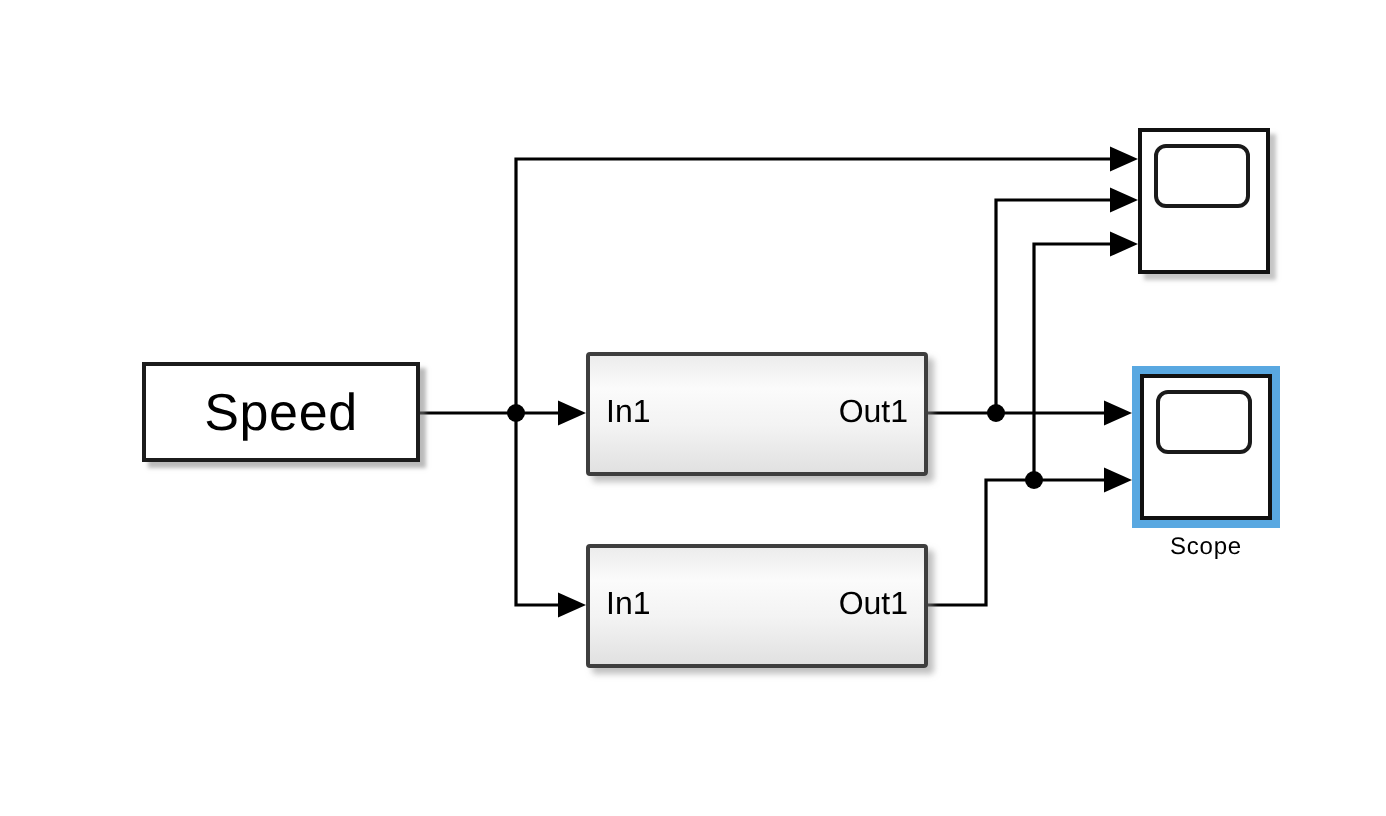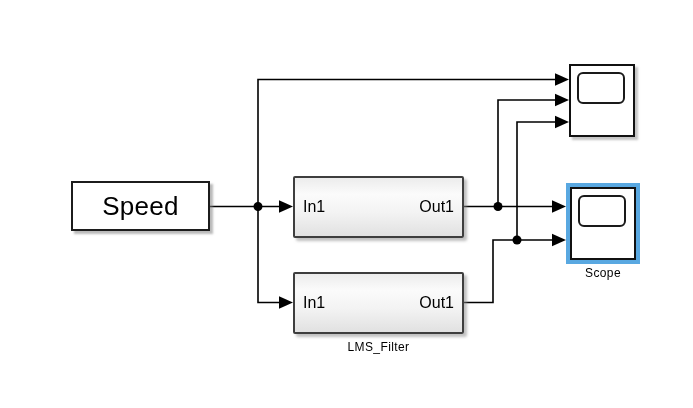--- a/index.html
+++ b/index.html
@@ -107,21 +107,20 @@
 
   <div class="block subsys top">
     <span>In1</span>
     <span>Out1</span>
   </div>
 
   <div class="block subsys bottom">
     <span>In1</span>
     <span>Out1</span>
   </div>
-  <div class="block-name name-lms">LMS_Filter</div>
 
   <div class="block scope top">
     <div class="scope-screen"></div>
   </div>
 
   <div class="block scope selected">
     <div class="scope-screen"></div>
   </div>
   <div class="block-name name-scope">Scope</div>
 

